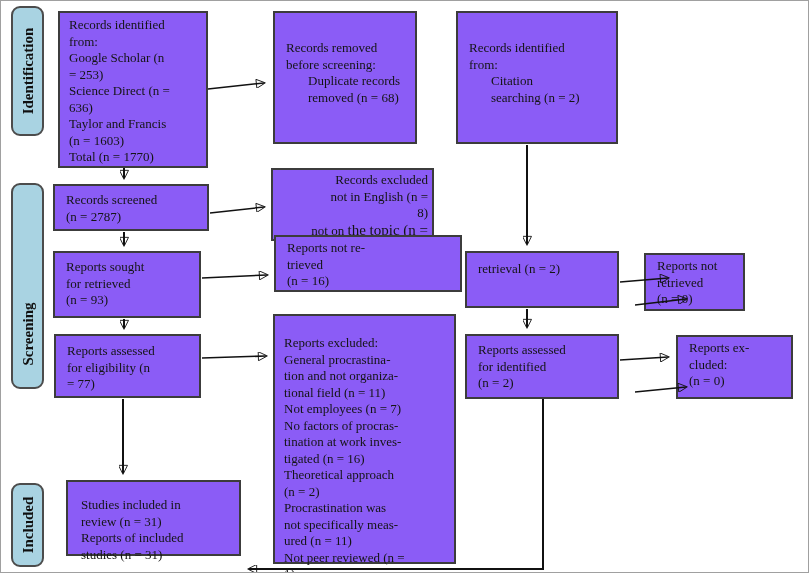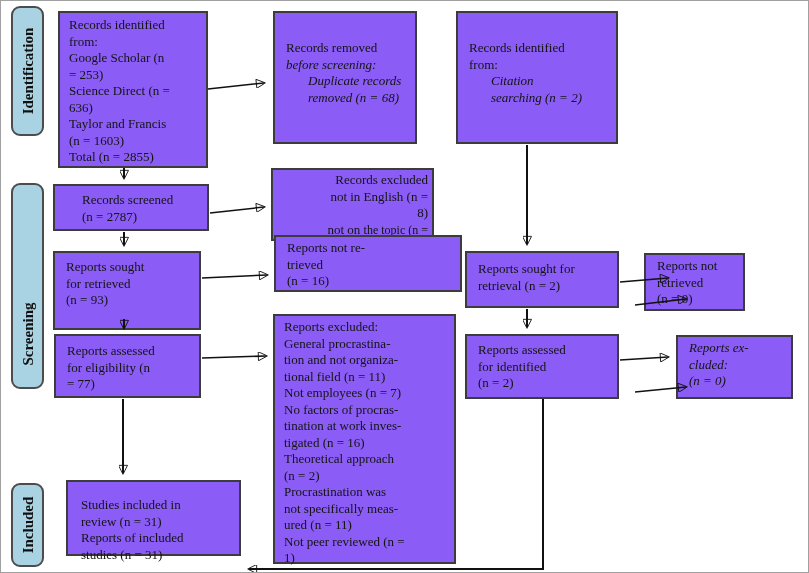--- a/index.html
+++ b/index.html
@@ -22,23 +22,23 @@
   }
   .box{
     position:absolute;
     box-sizing:border-box;
     background:#8b5cf6;
     border:2px solid var(--box-border);
     font-size:13px;
     line-height:16.5px;
   }
   .ln{white-space:nowrap;}
-  .ln.it{font-style:italic;}
-  .ln.ind{padding-left:22px;font-style:italic;}
-  .small{font-size:12px;}
+  .ln.it{}
+  .ln.ind{padding-left:22px;}
+  .small{font-size:15px;}
   .side-label{
     position:absolute;
     box-sizing:border-box;
     background:var(--sidebar-fill);
     border:2px solid var(--sidebar-border);
     border-radius:9px;
   }
   .side-label .vtext{
     position:absolute;
     left:50%;top:50%;
@@ -72,81 +72,80 @@
 
   <div class="box" style="left:57px;top:10px;width:150px;height:157px;padding:4px 4px 0 9px;">
       <div class="ln">Records identified</div>
       <div class="ln">from:</div>
       <div class="ln">Google Scholar (n</div>
       <div class="ln">= 253)</div>
       <div class="ln">Science Direct (n =</div>
       <div class="ln">636)</div>
       <div class="ln">Taylor and Francis</div>
       <div class="ln">(n = 1603)</div>
-      <div class="ln">Total (n = 2855)</div>
+      <div class="ln">Total (n = 1770)</div>
     </div>
 
   <div class="box" style="left:272px;top:10px;width:144px;height:133px;padding:27px 4px 0 11px;">
       <div class="ln">Records removed</div>
       <div class="ln it">before screening:</div>
       <div class="ln ind">Duplicate records</div>
       <div class="ln ind">removed (n = 68)</div>
     </div>
 
   <div class="box" style="left:455px;top:10px;width:162px;height:133px;padding:27px 4px 0 11px;">
       <div class="ln">Records identified</div>
       <div class="ln">from:</div>
       <div class="ln ind">Citation</div>
       <div class="ln ind">searching (n = 2)</div>
     </div>
 
-  <div class="box" style="left:52px;top:183px;width:156px;height:47px;padding:6px 4px 0 27px;">
+  <div class="box" style="left:52px;top:183px;width:156px;height:47px;padding:6px 4px 0 11px;">
       <div class="ln">Records screened</div>
       <div class="ln">(n = 2787)</div>
     </div>
 
   <div class="box" style="left:270px;top:167px;width:163px;height:73px;padding:2px 4px 0 9px;text-align:right;">
     <div>
         <div class="ln">Records excluded</div>
         <div class="ln">not in English (n =</div>
         <div class="ln">8)</div>
       </div>
     <div class="ln"><span>not on </span><span class="small">the topic (n =</span></div>
   </div>
 
-  <div class="box" style="left:52px;top:250px;width:148px;height:79px;padding:6px 4px 0 11px;">
+  <div class="box" style="left:52px;top:250px;width:148px;height:67px;padding:6px 4px 0 11px;">
       <div class="ln">Reports sought</div>
       <div class="ln">for retrieved</div>
       <div class="ln">(n = 93)</div>
     </div>
 
   <div class="box" style="left:273px;top:234px;width:188px;height:57px;padding:3px 4px 0 11px;">
       <div class="ln">Reports not re-</div>
       <div class="ln">trieved</div>
       <div class="ln">(n = 16)</div>
     </div>
 
   <div class="box" style="left:464px;top:250px;width:154px;height:57px;padding:8px 4px 0 11px;">
-      <div class="ln">Reports sought for</div>
       <div class="ln">retrieval (n = 2)</div>
     </div>
 
   <div class="box" style="left:643px;top:252px;width:101px;height:58px;padding:3px 4px 0 11px;">
       <div class="ln">Reports not</div>
       <div class="ln">retrieved</div>
       <div class="ln">(n = 0)</div>
     </div>
 
   <div class="box" style="left:53px;top:333px;width:147px;height:64px;padding:7px 4px 0 11px;">
       <div class="ln">Reports assessed</div>
       <div class="ln">for eligibility (n</div>
       <div class="ln">= 77)</div>
     </div>
 
-  <div class="box" style="left:272px;top:313px;width:183px;height:250px;padding:3px 2px 0 9px;">
+  <div class="box" style="left:272px;top:313px;width:183px;height:250px;padding:19px 2px 0 9px;">
       <div class="ln">Reports excluded:</div>
       <div class="ln">General procrastina-</div>
       <div class="ln">tion and not organiza-</div>
       <div class="ln">tional field (n = 11)</div>
       <div class="ln">Not employees (n = 7)</div>
       <div class="ln">No factors of procras-</div>
       <div class="ln">tination at work inves-</div>
       <div class="ln">tigated (n = 16)</div>
       <div class="ln">Theoretical approach</div>
       <div class="ln">(n = 2)</div>
@@ -156,21 +155,21 @@
       <div class="ln">Not peer reviewed (n =</div>
       <div class="ln">1)</div>
     </div>
 
   <div class="box" style="left:464px;top:333px;width:154px;height:65px;padding:6px 4px 0 11px;">
       <div class="ln">Reports assessed</div>
       <div class="ln">for identified</div>
       <div class="ln">(n = 2)</div>
     </div>
 
-  <div class="box" style="left:675px;top:334px;width:117px;height:64px;padding:3px 4px 0 11px;font-style:italic;">
+  <div class="box" style="left:675px;top:334px;width:117px;height:64px;padding:3px 4px 0 11px;">
       <div class="ln">Reports ex-</div>
       <div class="ln">cluded:</div>
       <div class="ln">(n = 0)</div>
     </div>
 
   <div class="box" style="left:65px;top:479px;width:175px;height:76px;padding:15px 4px 0 13px;">
       <div class="ln">Studies included in</div>
       <div class="ln">review (n = 31)</div>
       <div class="ln">Reports of included</div>
       <div class="ln">studies (n = 31)</div>

